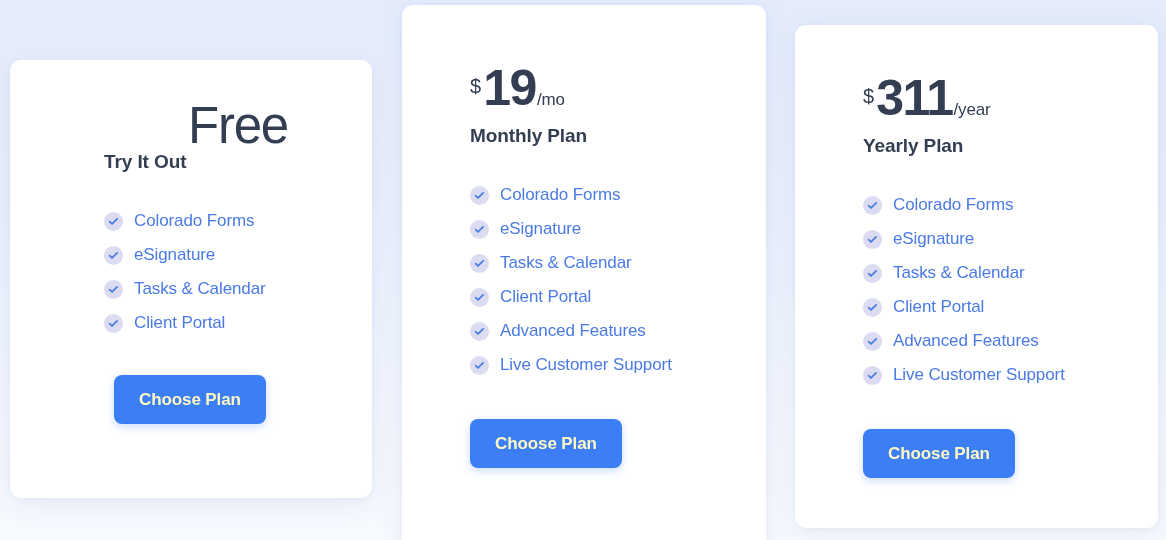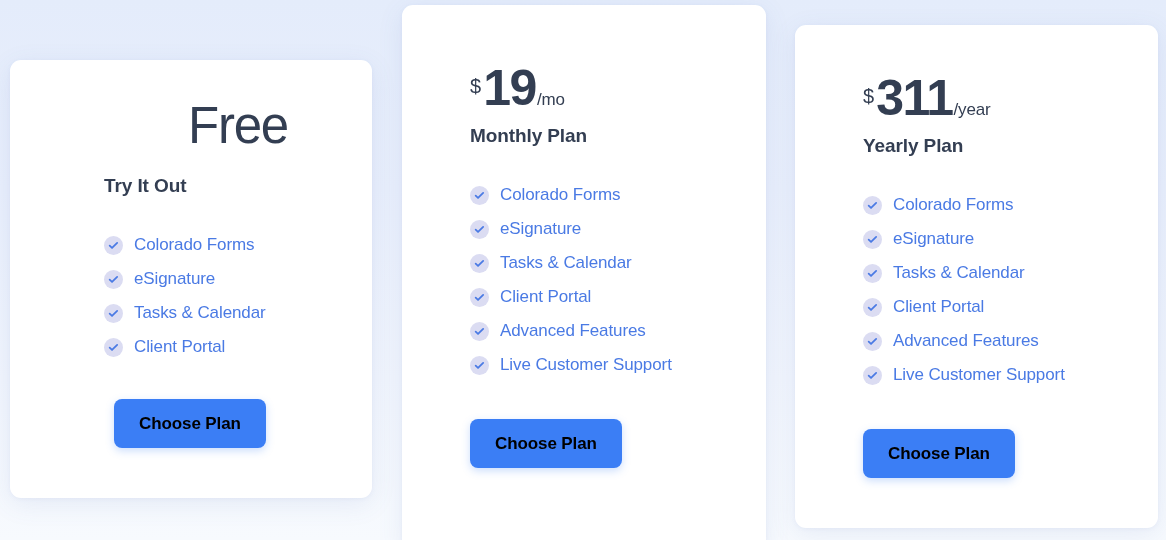--- a/index.html
+++ b/index.html
@@ -106,21 +106,21 @@
     text-align: center;
   }
 
   .plan-name {
     font-size: 19px;
     font-weight: 700;
     color: #333e52;
     letter-spacing: -0.1px;
   }
 
-  .card-free .plan-name     { margin-top: 24px; }
+  .card-free .plan-name     { }
   .card-monthly .plan-name  { margin-top: 12px; }
   .card-yearly .plan-name   { margin-top: 12px; }
 
   
   .feature-list {
     list-style: none;
     margin-top: 0;
   }
 
   .card-free .feature-list    { margin-top: 31px; }
@@ -161,21 +161,21 @@
   
   .choose-plan-btn {
     display: inline-flex;
     align-items: center;
     justify-content: center;
     height: 49px;
     padding: 0 25px;
     border: none;
     border-radius: 8px;
     background: #3b7ef5;
-    color: #000000;
+    color: #fef9c3;
     font-family: "Liberation Sans", sans-serif;
     font-size: 17px;
     font-weight: 700;
     letter-spacing: -0.1px;
     cursor: pointer;
     box-shadow: 0 3px 9px rgba(59, 126, 245, 0.26);
   }
 
   .card-free .choose-plan-btn     { margin-top: 35px; margin-left: 10px; }
   .card-monthly .choose-plan-btn  { margin-top: 37px; }

